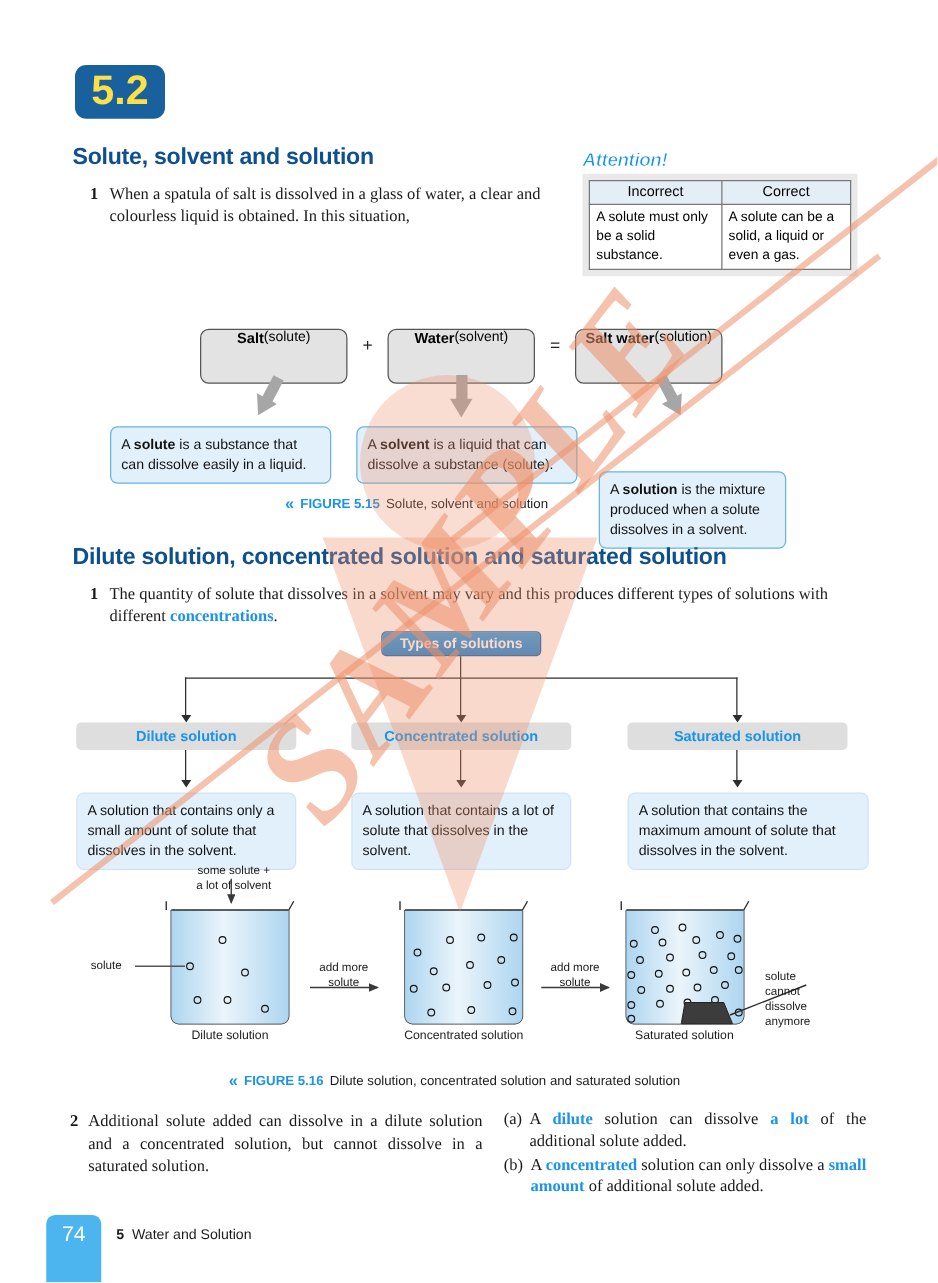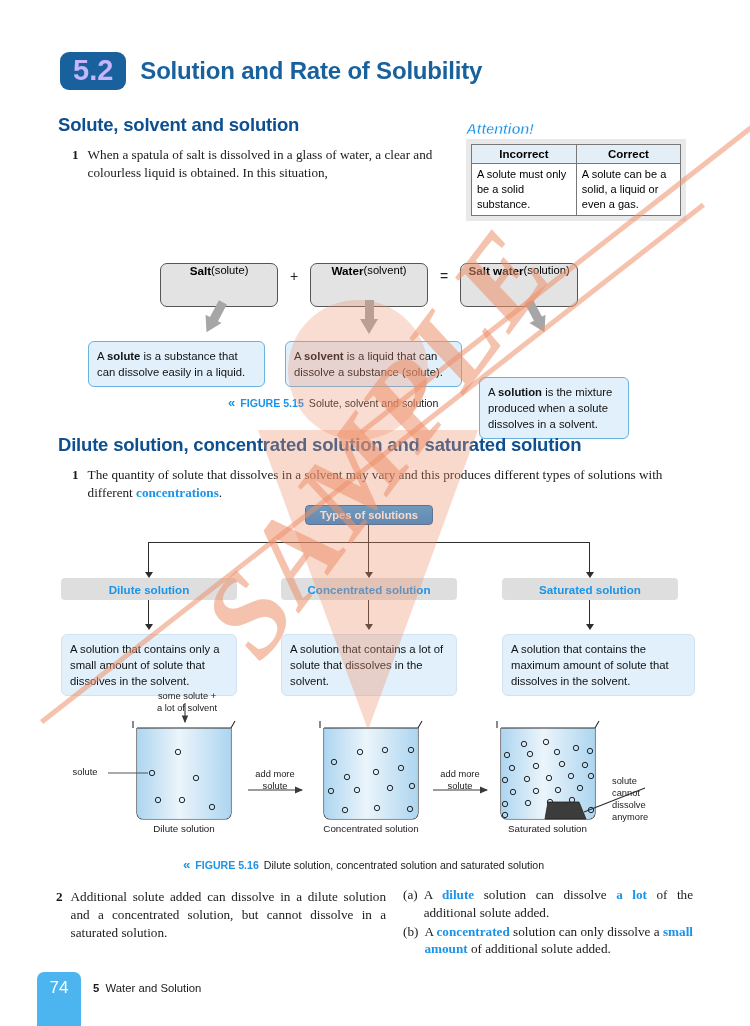--- a/index.html
+++ b/index.html
@@ -62,22 +62,22 @@
   
   #content { position: relative; z-index: 2; }
 
   
   .chapter-head {
     position: absolute; left: 60px; top: 52px;
     display: flex; align-items: center; gap: 14px;
   }
   .chapter-num {
     background: #19619c;
-    color: #c4b5fd;
-    font-size: 29px;
+    color: #fde047;
+    font-size: 33px;
     font-weight: bold;
     border-radius: 9px;
     padding: 3px 13px 5px 13px;
     line-height: 1.05;
     letter-spacing: 0px;
   }
   .chapter-title {
     color: #19619c;
     font-size: 24px;
     font-weight: bold;
@@ -132,21 +132,21 @@
     border-collapse: collapse;
     background: #fff;
     font-size: 11px;
     font-family: "Liberation Sans", sans-serif;
   }
   .attn-table th, .attn-table td {
     border: 1px solid #777;
     padding: 3px 5px;
     vertical-align: top;
   }
-  .attn-table th { background: #e4eef7; text-align: center; font-weight: bold; font-size: 11.5px;}
+  .attn-table th { background: #e4eef7; text-align: center; font-weight: normal; font-size: 11.5px;}
   .attn-table td { line-height: 1.35; }
 
   
   .eqrow {
     position: absolute; left: 160px; top: 244px;
     display: flex; align-items: center;
   }
   .eqbox {
     width: 118px; height: 44px;
     border: 1.3px solid #555;
@@ -277,21 +277,20 @@
     <div class="wm-tri"></div>
     <div class="wm-line l1"></div>
     <div class="wm-line l2"></div>
     <div class="wm-text">SAMPLE</div>
   </div>
 
   <div id="content">
 
     <div class="chapter-head">
       <div class="chapter-num">5.2</div>
-      <div class="chapter-title">Solution and Rate of Solubility</div>
     </div>
 
     <div class="subhead" id="sub1">Solute, solvent and solution</div>
 
     <div class="para1 body-txt">
       <div class="lead">
         <span class="num">1</span>
         <span>
           <span>When a spatula of salt is dissolved in a glass of water, a clear and</span>
           <span>colourless liquid is obtained. In this situation,</span>

